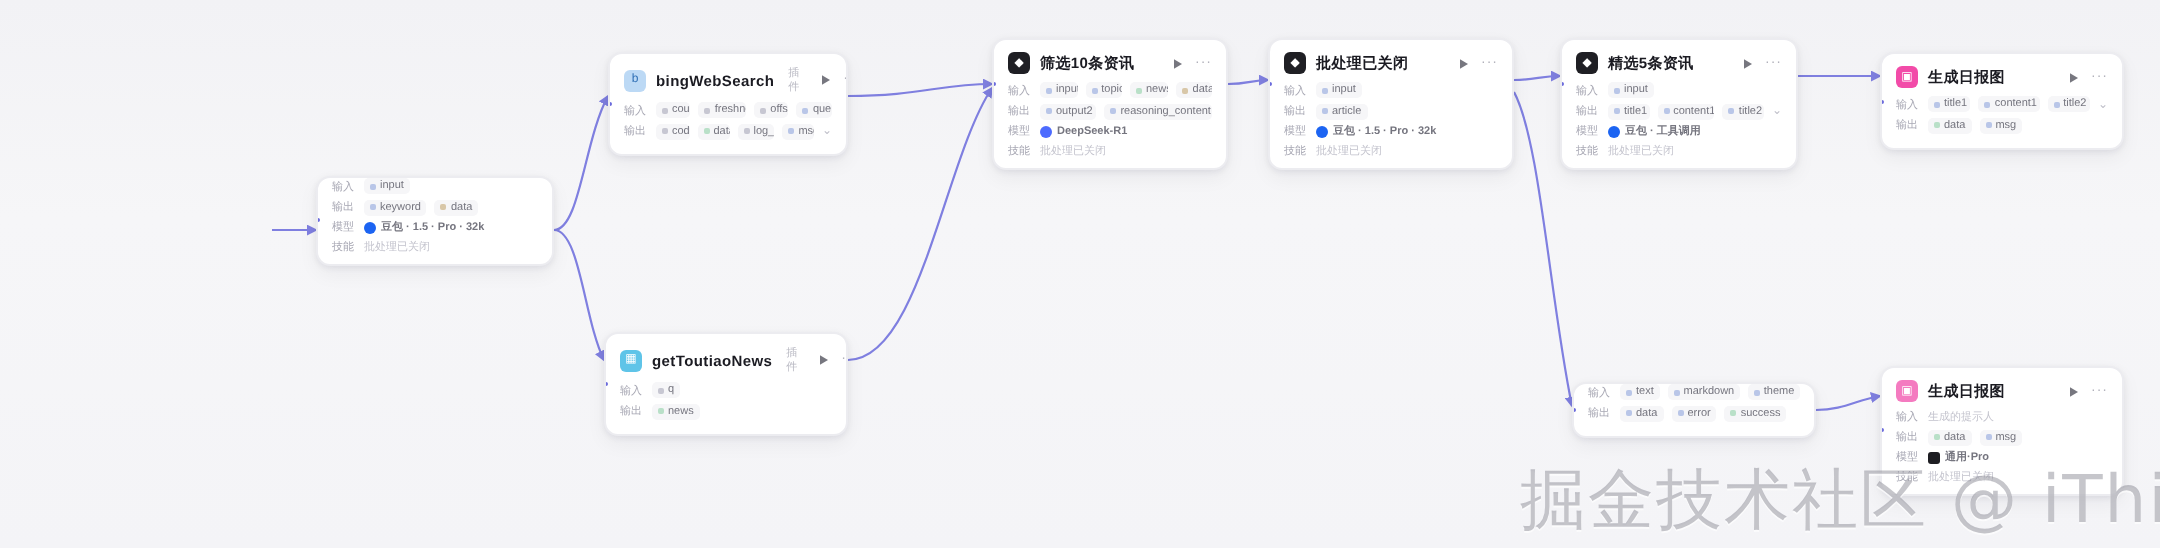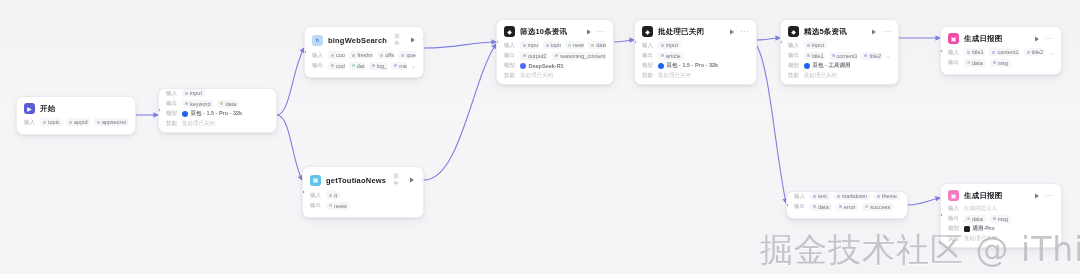--- a/index.html
+++ b/index.html
@@ -143,44 +143,20 @@
       <path d="M757,40 C768,40 770,38 780,38" marker-end="url(#ah)"></path>
 
       <path d="M757,46 C770,70 775,150 786,203" marker-end="url(#ah)"></path>
 
       <path d="M899,38 C918,38 924,38 940,38" marker-end="url(#ah)"></path>
 
       <path d="M908,205 C922,205 928,200 940,198" marker-end="url(#ah)"></path>
     </g>
   </svg>
 
-  <div class="node" style="left:16px;top:96px;width:120px;">
-    <div class="node-head">
-      <span class="nicon purple">▶</span>
-      <span class="ntitle">开始</span>
-    </div>
-    <div class="node-body">
-      <div class="prow">
-        <span class="plabel">输入</span>
-        <span class="chip">
-            <i class="tdot"></i>
-            <b>topic</b>
-          </span>
-        <span class="chip">
-            <i class="tdot"></i>
-            <b>appid</b>
-          </span>
-        <span class="chip">
-            <i class="tdot"></i>
-            <b>appsecret</b>
-          </span>
-      </div>
-    </div>
-    <span class="port out"></span>
-  </div>
 
   <div class="node" style="left:158px;top:88px;width:119px;">
     <div class="node-body">
       <div class="prow">
         <span class="plabel">输入</span>
         <span class="chip">
             <i class="tdot s"></i>
             <b>input</b>
           </span>
       </div>

